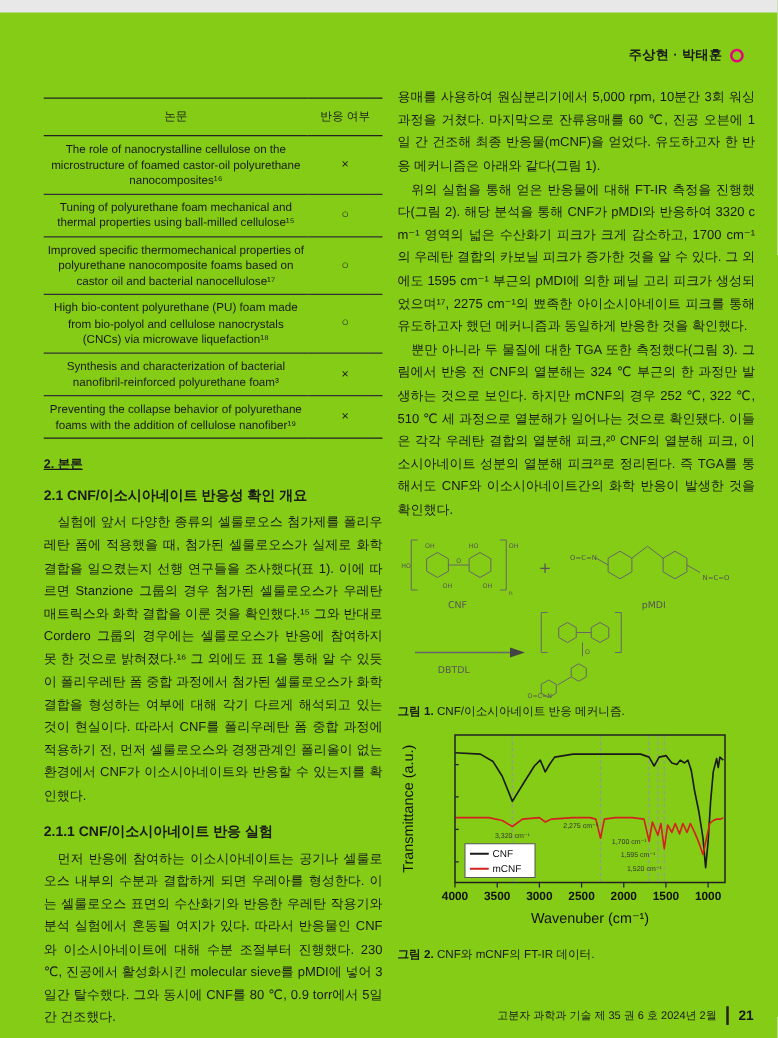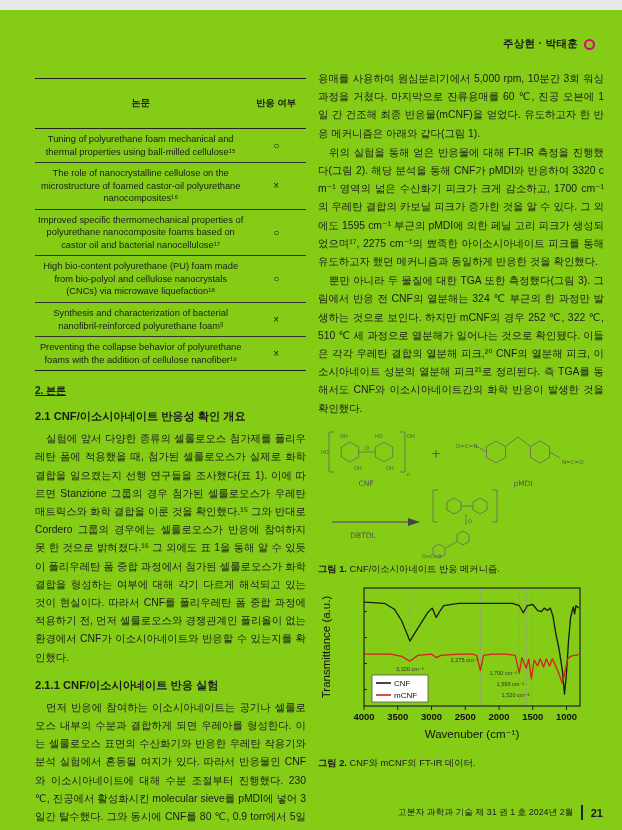--- a/index.html
+++ b/index.html
@@ -10,22 +10,22 @@
        font-size:10.5px;font-weight:bold;letter-spacing:0.3px;}
   .author-badge{width:7px;height:7px;border:2.6px solid #e6007e;border-radius:50%;display:inline-block;}
   
   .col-left{position:absolute;left:35px;top:68px;width:271px;}
   .col-right{position:absolute;left:318px;top:60px;width:286px;}
   
   .caption{font-size:9.3px;margin:0 0 5px 0;line-height:1.4;}
   .cap-label{font-weight:bold;}
   
   table.t1{width:100%;border-collapse:collapse;font-size:9.3px;table-layout:fixed;}
-  table.t1 th{border-top:1.6px solid #222;border-bottom:1px solid #222;font-weight:bold;
-              padding:18px 2px;text-align:center;}
+  table.t1 th{border-top:1.6px solid #222;border-bottom:1px solid #222;font-weight:normal;
+              padding:8px 2px;text-align:center;}
   table.t1 td{border-bottom:1px solid #333;padding:4px 3px;text-align:center;line-height:1.35;}
   table.t1 tbody tr:last-child td{border-bottom:1.6px solid #222;}
   col.c-paper{width:78%;} col.c-mark{width:22%;}
   td.mark{font-size:10px;}
   
   h2.sec{font-size:10px;margin:13px 0 9px 0;text-decoration:underline;}
   h3.sub{font-size:11.2px;margin:11px 0 6px 0;}
   p.body{font-size:10.4px;line-height:1.75;text-align:justify;margin:0 0 1px 0;text-indent:11px;
          word-break:break-all;}
   p.body.noindent{text-indent:0;}
@@ -57,26 +57,26 @@
           <col class="c-mark">
         </colgroup>
       <thead>
         <tr>
           <th>논문</th>
           <th>반응 여부</th>
         </tr>
       </thead>
       <tbody id="t1-body">
           <tr>
+            <td>The role of nanocrystalline cellulose on the microstructure of foamed castor-oil polyurethane nanocomposites¹⁶</td>
+            <td class="mark">×</td>
+          </tr>
+          <tr>
             <td>Tuning of polyurethane foam mechanical and thermal properties using ball-milled cellulose¹⁵</td>
             <td class="mark">○</td>
-          </tr>
-          <tr>
-            <td>The role of nanocrystalline cellulose on the microstructure of foamed castor-oil polyurethane nanocomposites¹⁶</td>
-            <td class="mark">×</td>
           </tr>
           <tr>
             <td>Improved specific thermomechanical properties of polyurethane nanocomposite foams based on castor oil and bacterial nanocellulose¹⁷</td>
             <td class="mark">○</td>
           </tr>
           <tr>
             <td>High bio-content polyurethane (PU) foam made from bio-polyol and cellulose nanocrystals (CNCs) via microwave liquefaction¹⁸</td>
             <td class="mark">○</td>
           </tr>
           <tr>
@@ -196,18 +196,18 @@
           <line x1="58" x2="73" y1="101" y2="101" stroke="#1a1a1a" stroke-width="1.6"></line>
           <text x="76" y="103.8" font-size="8" fill="#111">CNF</text>
           <line x1="58" x2="73" y1="113" y2="113" stroke="#d42020" stroke-width="1.6"></line>
           <text x="76" y="115.8" font-size="8" fill="#111">mCNF</text>
         </svg>
       <p class="fig-caption"><span class="cap-label">그림 2.</span> <span>CNF와 mCNF의 FT-IR 데이터.</span></p>
     </div>
   </div>
 
   <div class="ftr">
-    <span>고분자 과학과 기술 제 31 권 1 호 2024년 2월</span>
+    <span>고분자 과학과 기술 제 35 권 6 호 2024년 2월</span>
     <span class="sep"></span>
     <span class="pageno">21</span>
   </div>
 
 </div>
 
 </body></html>

